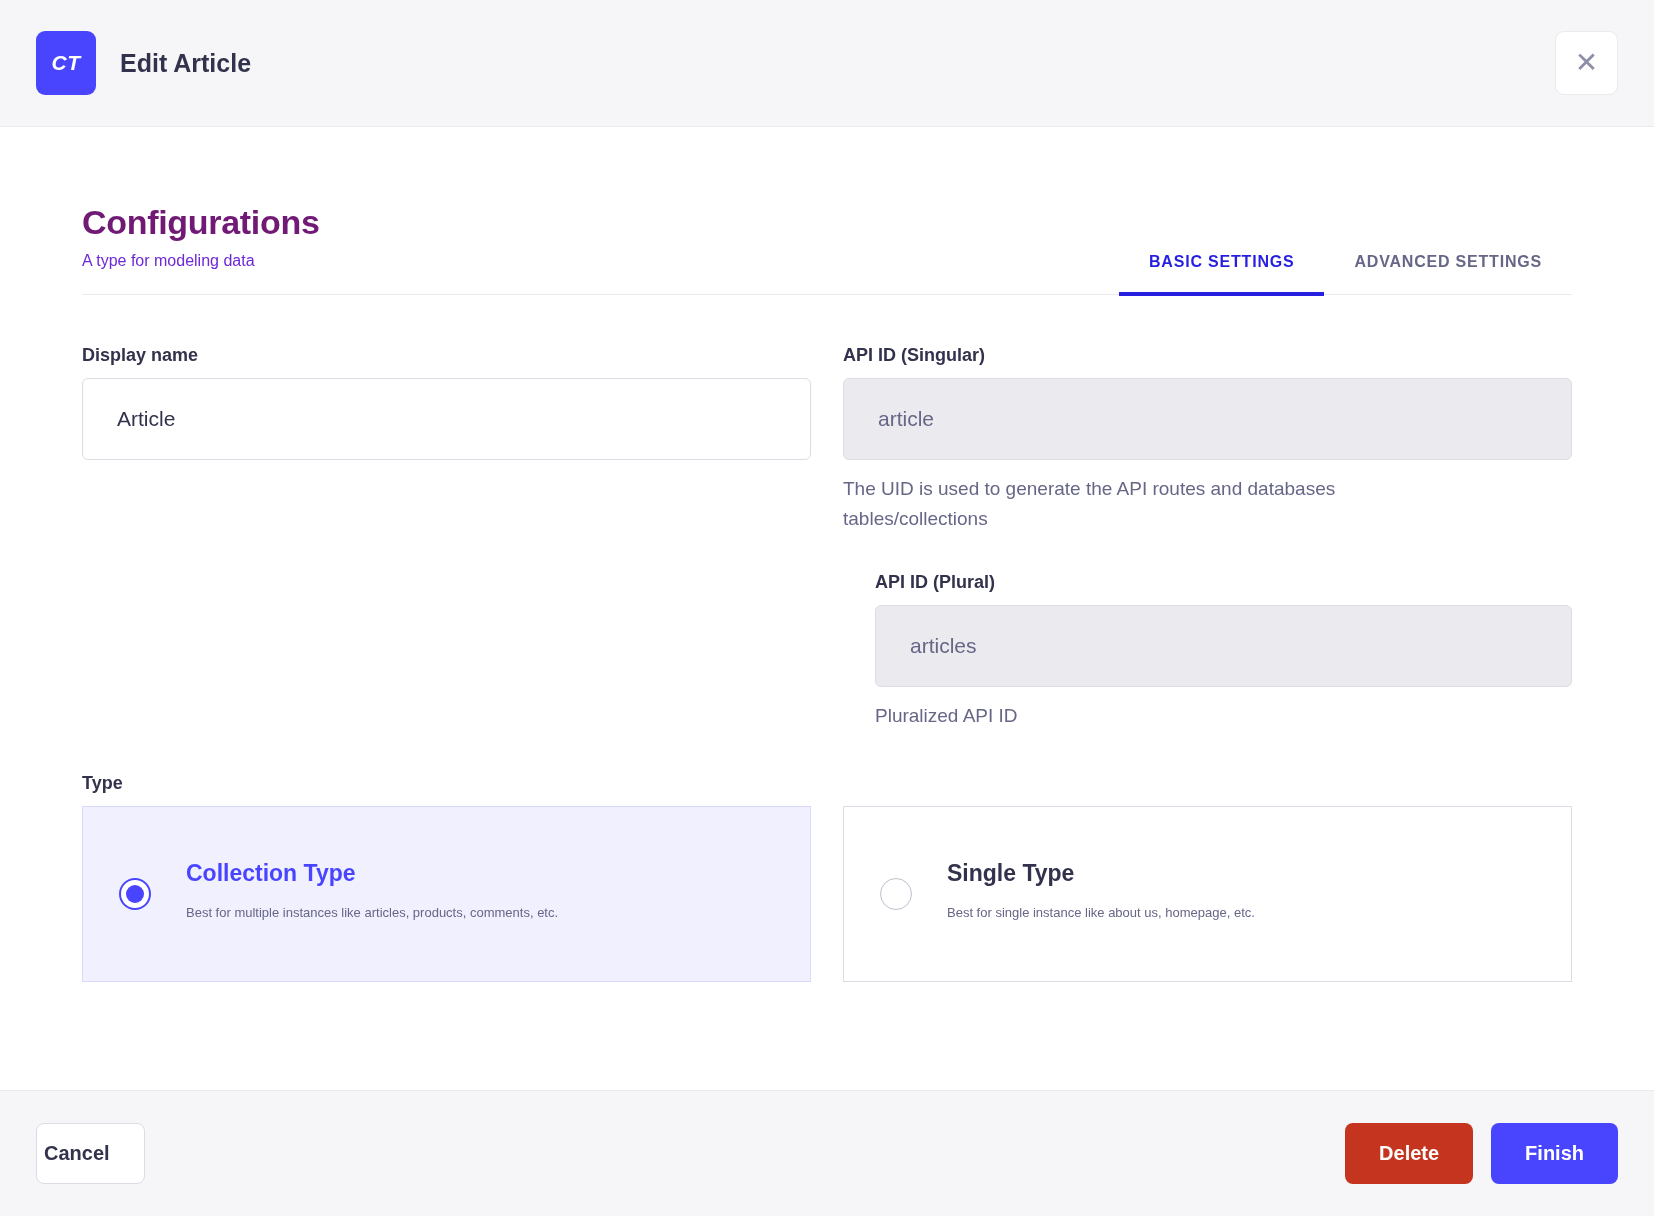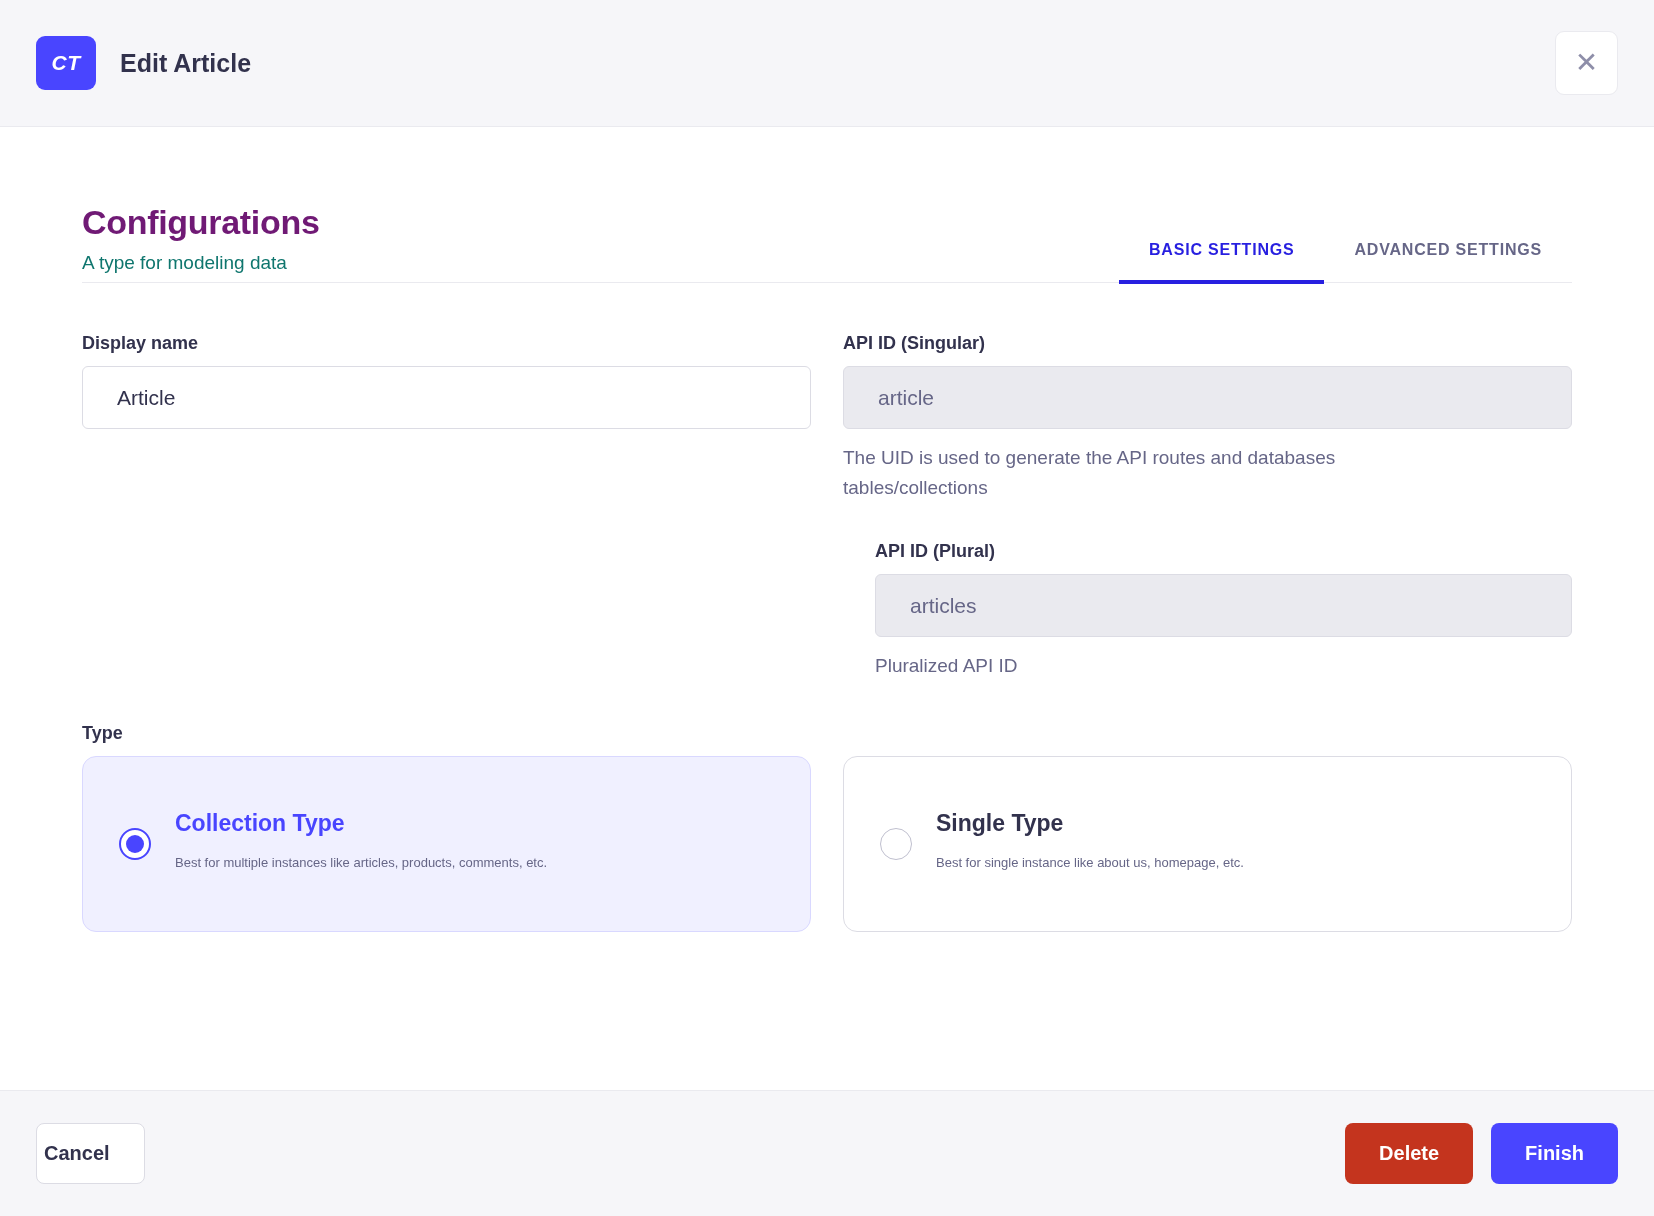--- a/index.html
+++ b/index.html
@@ -14,21 +14,21 @@
   
   .modal-header {
     height: 127px;
     background: #f6f6f9;
     border-bottom: 1px solid #eaeaef;
     display: flex;
     align-items: center;
     padding: 0 36px;
   }
   .ct-badge {
-    width: 60px; height: 54px;
+    width: 60px; height: 64px;
     background: #4945ff;
     border-radius: 9px;
     color: #ffffff;
     font-weight: 700;
     font-style: italic;
     font-size: 21px;
     display: flex; align-items: center; justify-content: center;
     letter-spacing: 0.5px;
   }
   .header-title {
@@ -62,24 +62,24 @@
     align-items: flex-end;
     border-bottom: 1px solid #eaeaef;
   }
   .section-title {
     font-size: 34px;
     font-weight: 700;
     color: #701a75;
     letter-spacing: -0.3px;
   }
   .section-subtitle {
-    font-size: 19px;
-    color: #0f766e;
+    font-size: 16px;
+    color: #6d28d9;
     margin-top: 10px;
-    margin-bottom: 8px;
+    margin-bottom: 24px;
   }
   .tabs { display: flex; }
   .tab {
     padding: 0 30px 21px 30px;
     font-size: 16px;
     font-weight: 700;
     letter-spacing: 0.8px;
     color: #666687;
     border-bottom: 4px solid transparent;
     margin-bottom: -2px;
@@ -101,21 +101,21 @@
   }
   .field-label {
     display: block;
     font-size: 18px;
     font-weight: 700;
     color: #32324d;
     margin-bottom: 12px;
   }
   .text-input {
     width: 100%;
-    height: 63px;
+    height: 82px;
     border: 1px solid #dcdce4;
     border-radius: 6px;
     background: #ffffff;
     padding: 0 34px;
     font-family: "Liberation Sans", sans-serif;
     font-size: 21px;
     color: #32324d;
     outline: none;
   }
   .text-input:disabled {
@@ -134,26 +134,26 @@
 
   
   .type-section { margin-top: 42px; }
   .cards {
     display: grid;
     grid-template-columns: 1fr 1fr;
     column-gap: 32px;
     margin-top: 2px;
   }
   .type-card {
-    border-radius: 14px;
+    border-radius: 0;
     padding: 40px 36px;
     min-height: 176px;
     display: flex;
     align-items: center;
-    gap: 24px;
+    gap: 35px;
     cursor: pointer;
   }
   .type-card.selected {
     background: #f0f0ff;
     border: 1px solid #d9d8ff;
   }
   .type-card.plain {
     background: #ffffff;
     border: 1px solid #dcdce4;
   }

